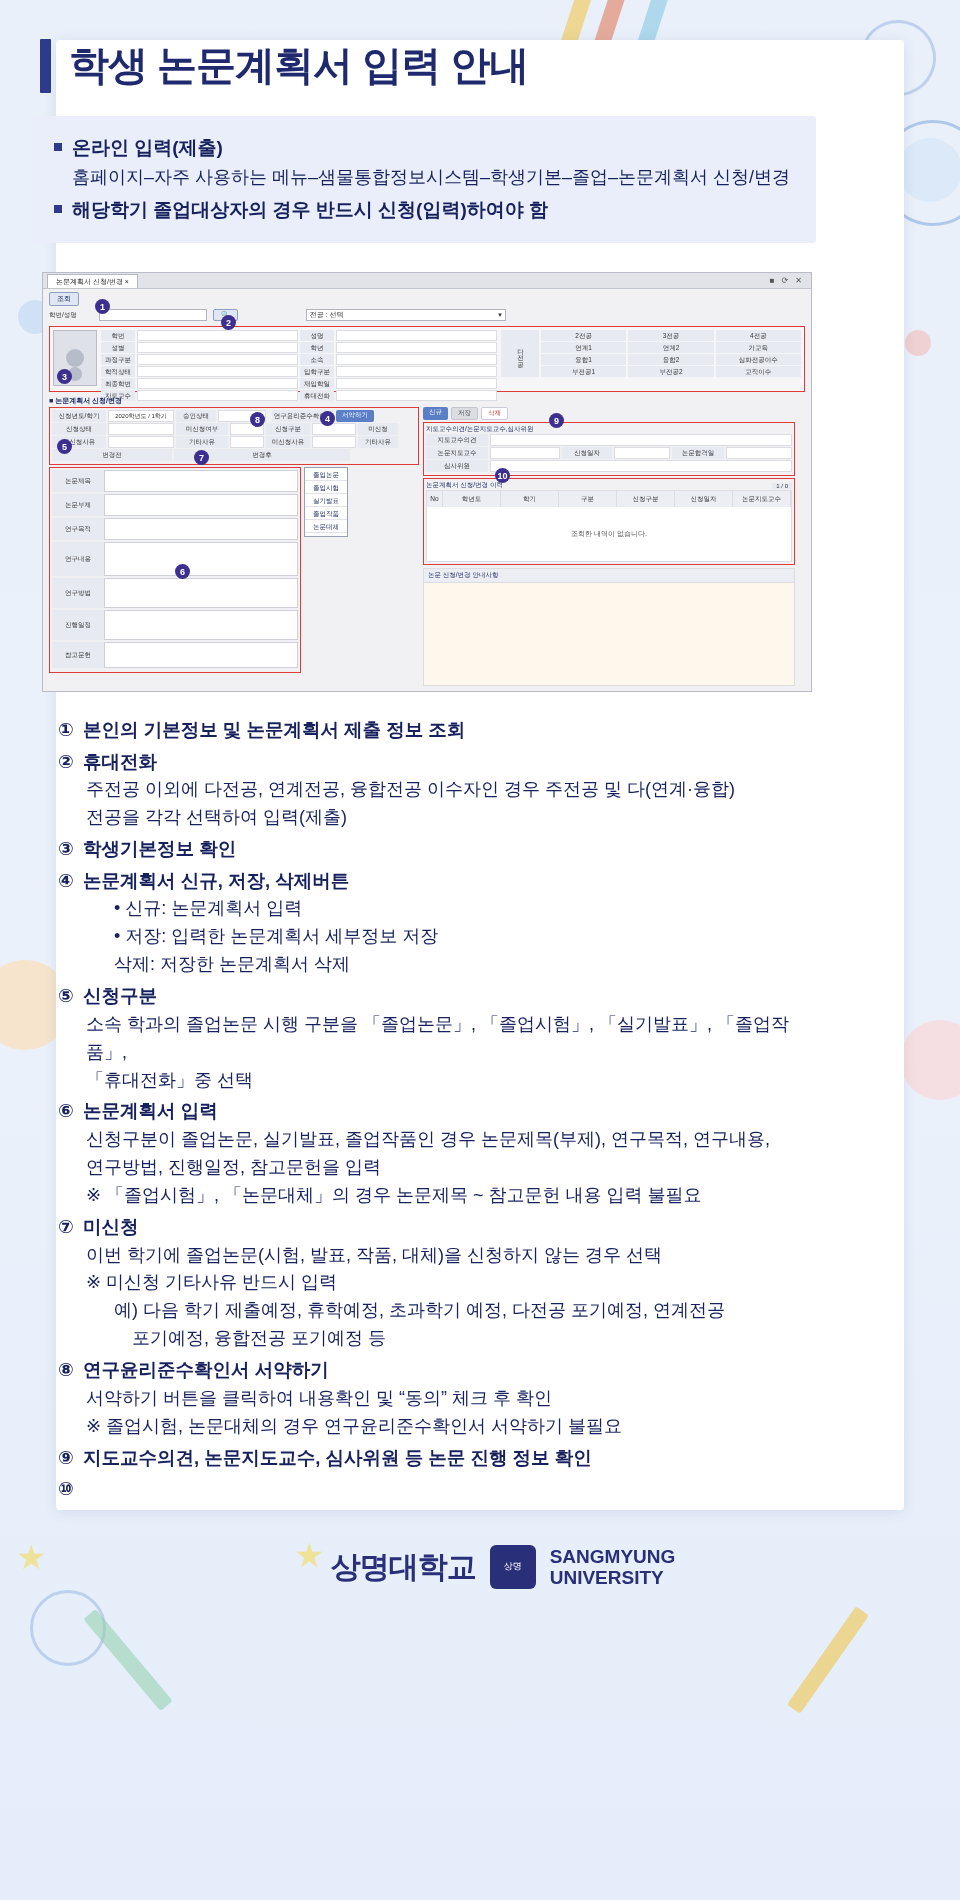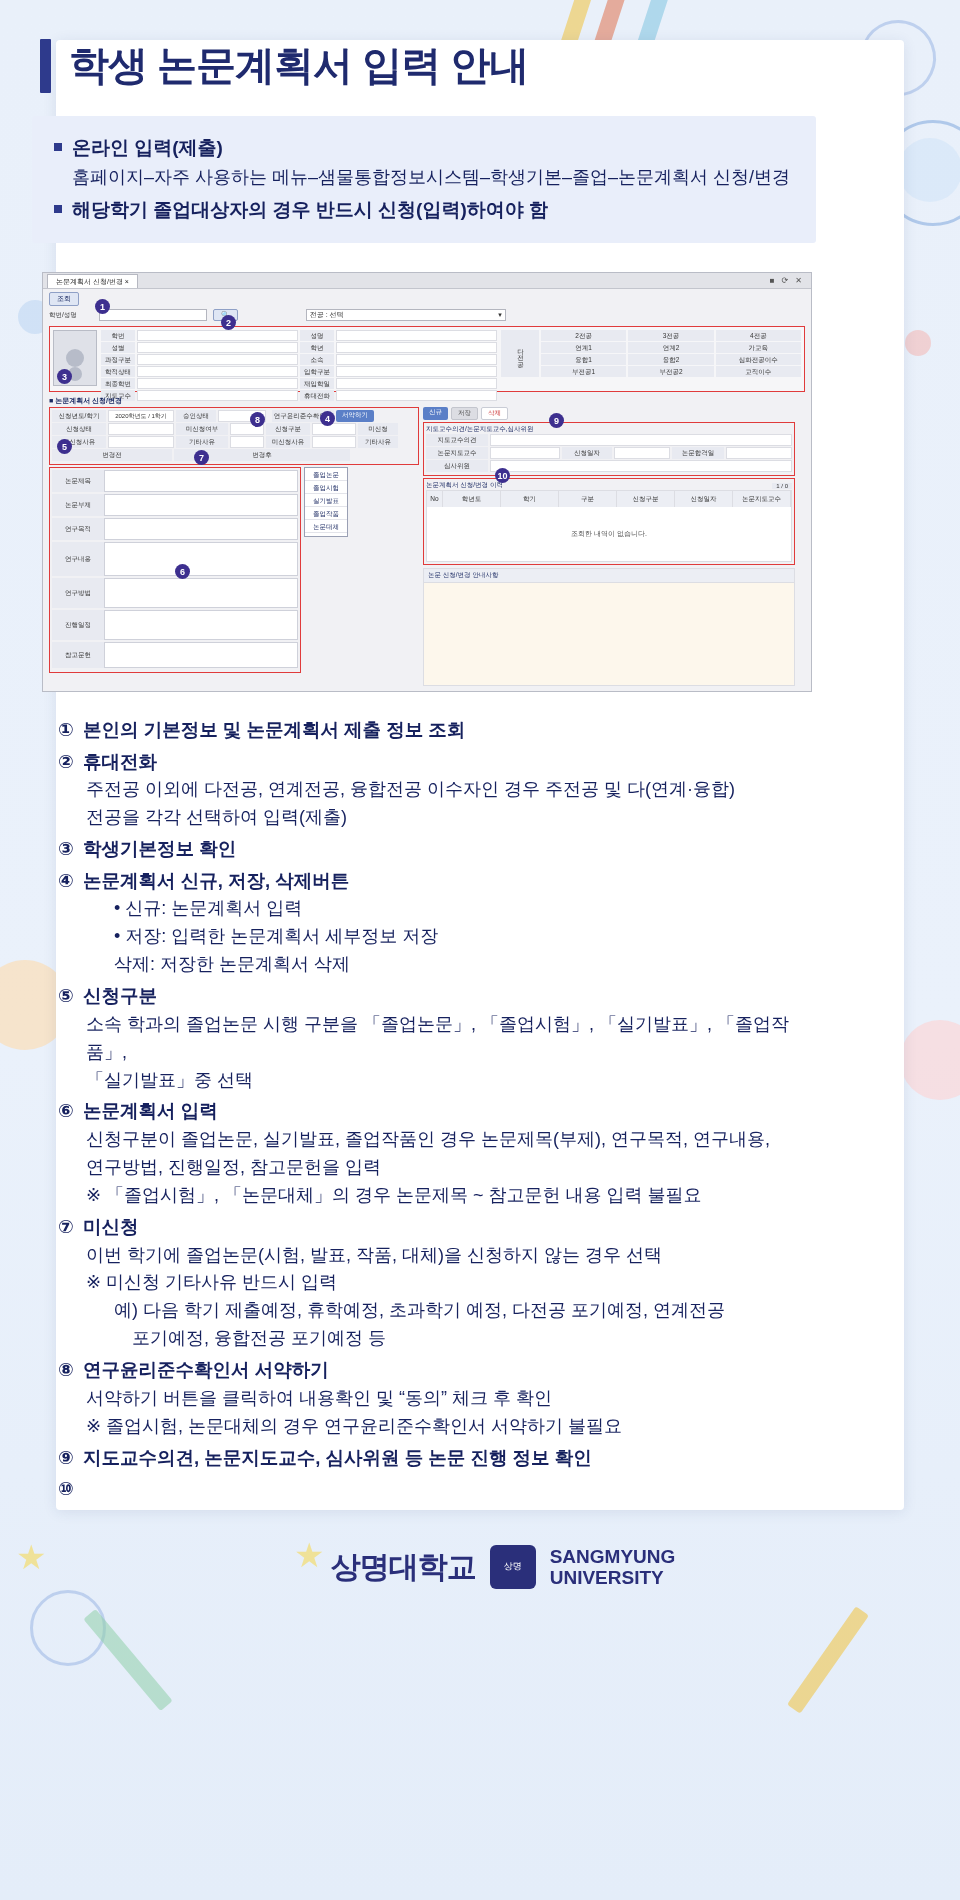--- a/index.html
+++ b/index.html
@@ -390,21 +390,21 @@
     <div class="ex-body ind2">• 저장: 입력한 논문계획서 세부정보 저장</div>
     <div class="ex-body ind2">삭제: 저장한 논문계획서 삭제</div>
   </div>
 
   <div class="ex-item">
     <div class="ex-head">
       <span class="ex-num">⑤</span>
       <span>신청구분</span>
     </div>
     <div class="ex-body ind1">소속 학과의 졸업논문 시행 구분을 「졸업논문」, 「졸업시험」, 「실기발표」, 「졸업작품」,</div>
-    <div class="ex-body ind1">「실기발표」중 선택</div>
+    <div class="ex-body ind1">「휴대전화」중 선택</div>
   </div>
 
   <div class="ex-item">
     <div class="ex-head">
       <span class="ex-num">⑥</span>
       <span>논문계획서 입력</span>
     </div>
     <div class="ex-body ind1">신청구분이 졸업논문, 실기발표, 졸업작품인 경우 논문제목(부제), 연구목적, 연구내용,</div>
     <div class="ex-body ind1">연구방법, 진행일정, 참고문헌을 입력</div>
     <div class="ex-body ind1">※ 「졸업시험」, 「논문대체」의 경우 논문제목 ~ 참고문헌 내용 입력 불필요</div>

